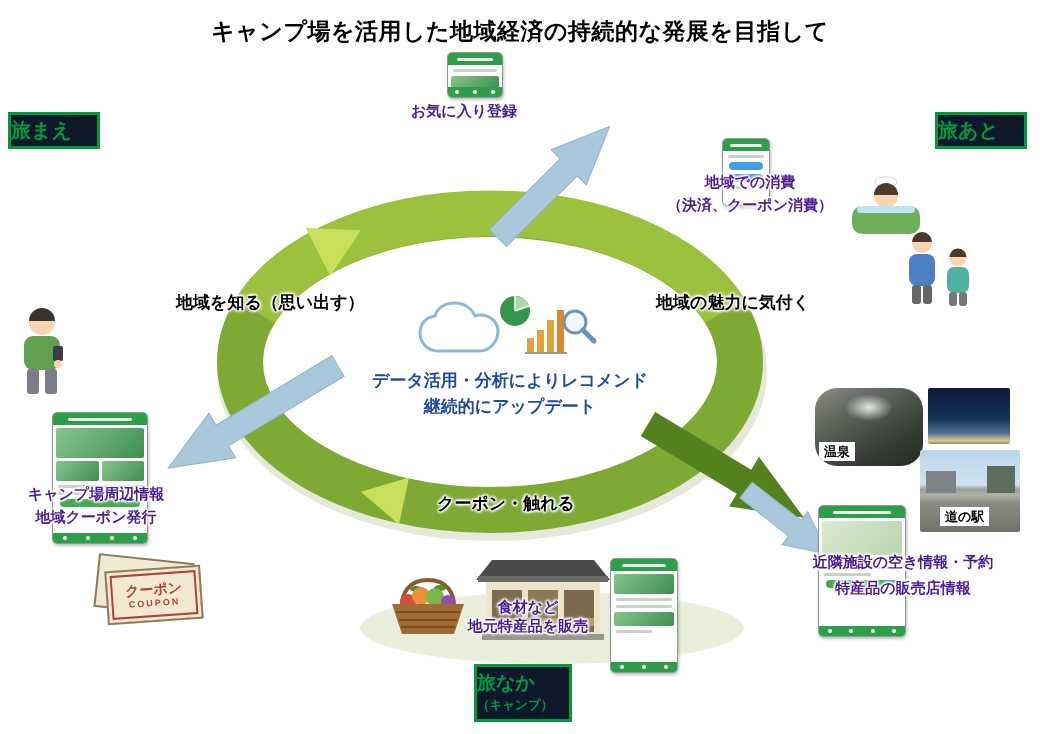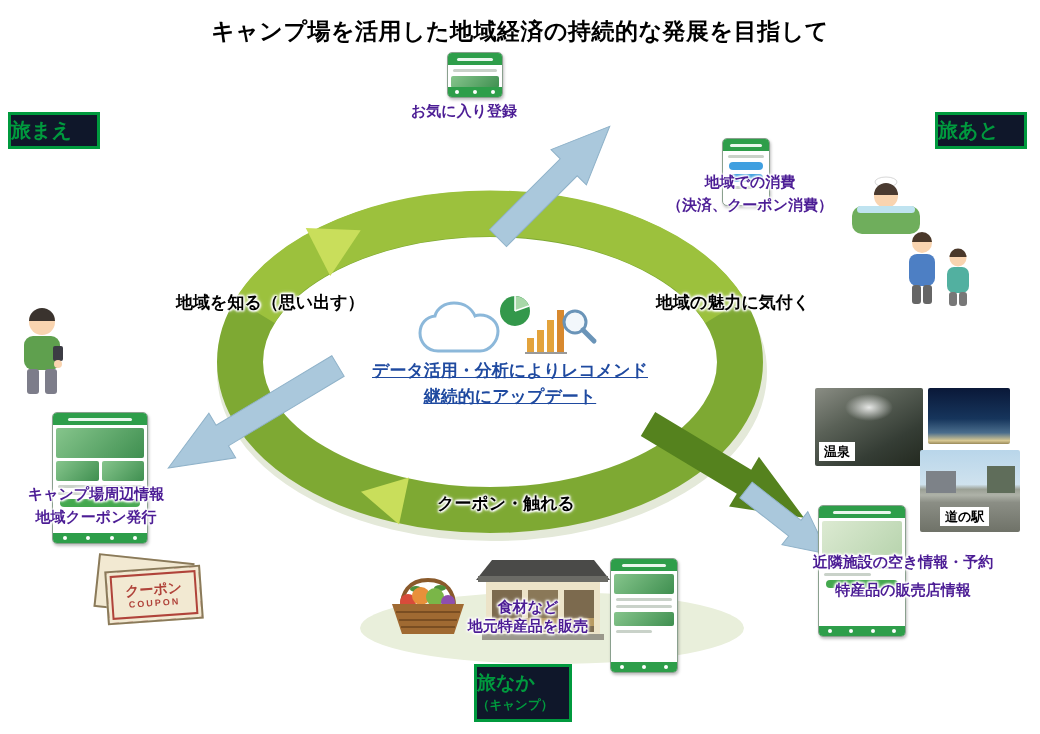--- a/index.html
+++ b/index.html
@@ -103,46 +103,46 @@
     <g transform="translate(563,310)">
       <circle cx="12" cy="12" r="11" fill="rgba(230,240,248,.5)" stroke="#6a94b8" stroke-width="3"></circle>
       <path d="M20,20 L31,31" stroke="#6a94b8" stroke-width="5" stroke-linecap="round"></path>
     </g>
   </svg>
 
   <div class="abs ring-label halo" style="left:176px;top:291px;">地域を知る（思い出す）</div>
   <div class="abs ring-label halo" style="left:656px;top:291px;">地域の魅力に気付く</div>
   <div class="abs ring-label halo" style="left:437px;top:492px;">クーポン・触れる</div>
 
-  <div class="abs center-text" style="left:340px;top:358px;text-decoration:underline;">
+  <div class="abs center-text" style="left:340px;top:368px;">
     <span>データ活用・分析によりレコメンド</span>
     <span>継続的にアップデート</span>
   </div>
 
   <div class="abs green-callout" style="left:348px;top:99px;width:232px;">
     <span>お気に入り登録</span>
   </div>
   <div class="abs green-callout halo" style="left:650px;top:170px;width:200px;">
     <span>地域での消費</span>
     <span>（決済、クーポン消費）</span>
   </div>
   <div class="abs green-callout halo" style="left:2px;top:482px;width:188px;">
     <span>キャンプ場周辺情報</span>
     <span>地域クーポン発行</span>
   </div>
   <div class="abs green-callout halo" style="left:778px;top:550px;width:250px;">
     <span>近隣施設の空き情報・予約</span>
-    <span style="margin-top:5px;">特産品の販売店情報</span>
+    <span style="margin-top:5px;font-family:Liberation Mono, monospace;">特産品の販売店情報</span>
   </div>
   <div class="abs green-callout halo" style="left:448px;top:584px;width:160px;margin-top:13px;">
     <span style="line-height:19px;">食材など</span>
     <span style="line-height:19px;">地元特産品を販売</span>
   </div>
 
-  <div class="abs photo photo-onsen" style="left:815px;top:388px;width:108px;height:78px;">
+  <div class="abs photo photo-onsen" style="left:815px;top:388px;width:108px;height:78px;border-radius:22px;">
     <div class="steam"></div>
     <span class="photo-label" style="left:4px;bottom:5px;">温泉</span>
   </div>
   <div class="abs photo photo-night" style="left:928px;top:388px;width:82px;height:56px;"></div>
   <div class="abs photo photo-michinoeki" style="left:920px;top:450px;width:100px;height:82px;">
     <div class="bld1"></div>
     <div class="bld2"></div>
     <span class="photo-label" style="left:20px;bottom:6px;">道の駅</span>
   </div>
 

